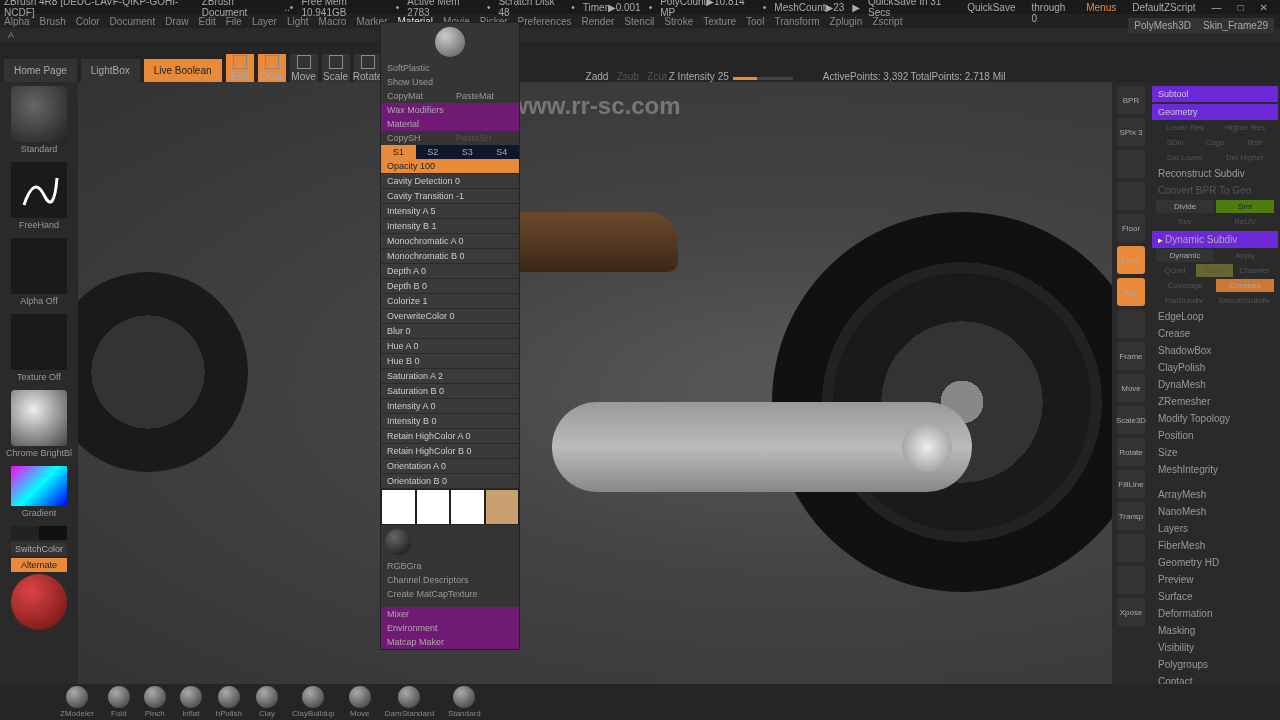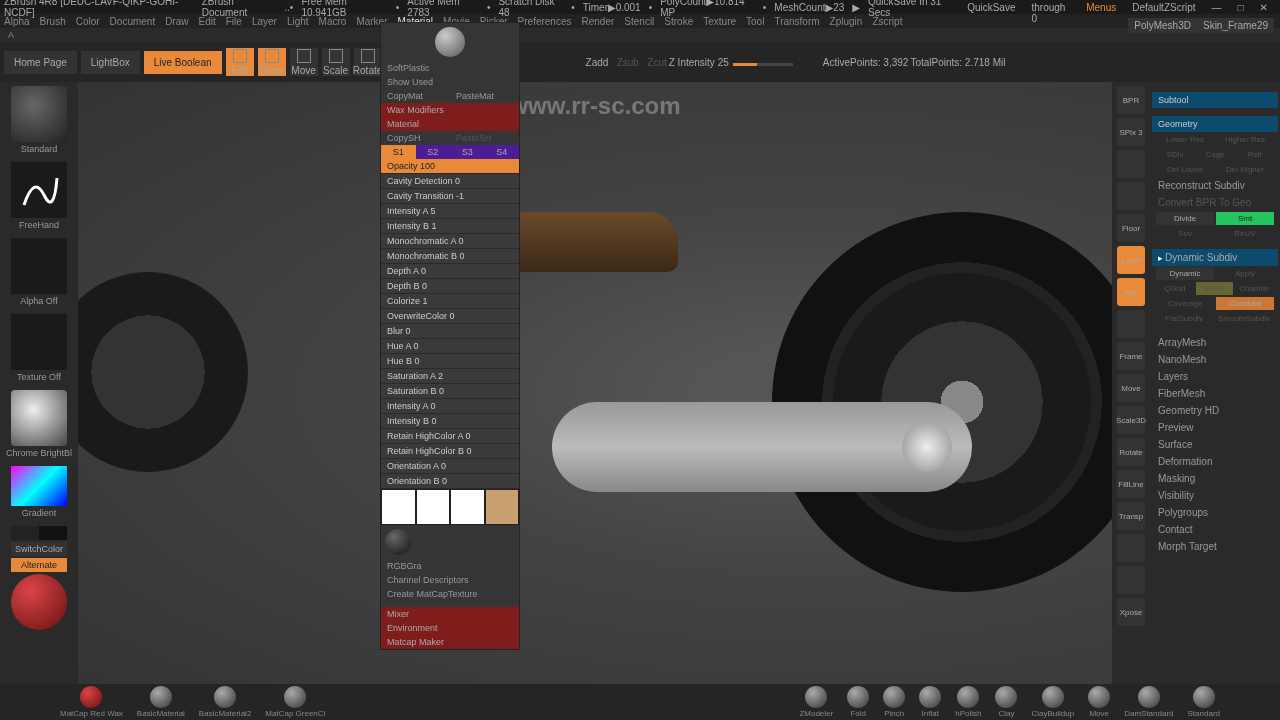--- a/index.html
+++ b/index.html
@@ -5,21 +5,21 @@
 *{margin:0;padding:0;box-sizing:border-box;font-family:Arial,sans-serif;font-size:10px;color:#aaa;user-select:none}
 body{background:#2a2a2a;width:1280px;height:720px;overflow:hidden;position:relative}
 .titlebar{height:14px;background:#1a1a1a;display:flex;align-items:center;padding:0 4px;font-size:9px;color:#888}
 .titlebar .spacer{flex:1}
 .titlebar span{margin-right:8px}
 .titlebar .right{display:flex;gap:8px;align-items:center}
 .titlebar .orange{color:#e88a3a}
 .menubar{height:14px;background:#222;display:flex;align-items:center;padding:0 4px;font-size:9px;gap:10px}
 .menubar span{color:#888;cursor:pointer}
 .menubar .active{color:#ddd}
-.topbar{height:40px;background:#252525;display:flex;align-items:center;padding:0 4px;gap:4px}
+.topbar{height:40px;background:#252525;display:flex;align-items:flex-end;padding:0 4px;gap:4px}
 .topbar .btn{padding:6px 10px;background:#333;color:#aaa;font-size:10px;cursor:pointer}
 .topbar .btn.active{background:#e88a3a;color:#222}
 .topbar .iconbtn{width:28px;height:28px;background:#333;display:flex;flex-direction:column;align-items:center;justify-content:center;font-size:8px;gap:2px}
 .topbar .iconbtn.active{background:#e88a3a}
 .topbar .iconbtn .ic{width:14px;height:14px;border:1px solid #888}
 .topinfo{display:flex;gap:30px;font-size:9px;color:#888;margin-left:200px}
 .topinfo .col{display:flex;flex-direction:row;gap:2px}
 .slider-top{width:60px;height:3px;background:#444;position:relative}
 .slider-top::after{content:"";position:absolute;left:0;height:3px;width:40%;background:#e88a3a}
 .main{display:flex;height:calc(100% - 100px)}
@@ -37,42 +37,42 @@
 .leftpanel .smallbtn.orange{background:#e88a3a;color:#222}
 .leftpanel .redball{width:56px;height:56px;background:radial-gradient(circle at 35% 30%,#d44,#611);border-radius:50%}
 .viewport{flex:1;background:#3a3a3a;position:relative;overflow:hidden}
 .viewport .moto{position:absolute;inset:0;background:radial-gradient(ellipse at 70% 50%,#555 10%,#444 40%,#333);}
 .wheel{position:absolute;width:380px;height:380px;border-radius:50%;background:radial-gradient(circle,#888 0 8%,#333 8% 30%,#1a1a1a 30% 48%,#222 48% 52%,#111 52%);right:-40px;top:130px}
 .swingarm{position:absolute;width:420px;height:90px;background:linear-gradient(#999,#bbb,#888);border-radius:45px;right:140px;top:320px}
 .swingarm::after{content:"";position:absolute;right:20px;top:20px;width:50px;height:50px;border-radius:50%;background:radial-gradient(circle,#eee,#888)}
 .wheel2{position:absolute;width:200px;height:200px;border-radius:50%;background:radial-gradient(circle,#333 0 40%,#1a1a1a 40% 100%);left:-30px;top:190px}
 .seat{position:absolute;width:180px;height:60px;background:linear-gradient(#6b4a2a,#3a2818);border-radius:30px 30px 10px 10px;left:420px;top:130px}
 .matpanel{position:absolute;left:380px;top:22px;width:140px;background:#353535;border:1px solid #222;z-index:10}
-.matpanel .hdr{padding:2px 6px;font-size:9px;background:#7f1d1d}
+.matpanel .hdr{padding:2px 6px;font-size:9px;background:#701a75}
 .matpanel .item{padding:2px 6px;font-size:9px;color:#999;cursor:pointer}
 .matpanel .row{display:flex}
 .matpanel .row .item{flex:1}
 .matpanel .slider{padding:2px 6px;font-size:9px;background:#3a3a3a;border-bottom:1px solid #2a2a2a;position:relative;color:#ccc}
 .matpanel .slider.full{background:#e88a3a;color:#222}
-.matpanel .tabs{display:flex;background:#4c1d95}
+.matpanel .tabs{display:flex;background:#0f172a}
 .matpanel .tab{flex:1;text-align:center;padding:2px;font-size:9px}
 .matpanel .tab.active{background:#e88a3a;color:#222}
 .matpanel .swatches{display:flex;height:36px}
 .matpanel .sw{flex:1;border:1px solid #222}
 .matpanel .ball{width:26px;height:26px;border-radius:50%;background:radial-gradient(circle at 35% 30%,#666,#111);margin:4px}
 .righttools{width:38px;background:#2a2a2a;display:flex;flex-direction:column;gap:4px;padding:4px;align-items:center}
 .righttools .tb{width:28px;height:28px;background:#333;border-radius:3px;display:flex;align-items:center;justify-content:center;font-size:8px}
 .righttools .tb.orange{background:#e88a3a}
 .rightpanel{width:130px;background:#2a2a2a;overflow-y:auto;padding:2px}
-.rightpanel .hdr{background:#0c4a6e;padding:3px 6px;font-size:9px;color:#ccc;margin-top:8px}
+.rightpanel .hdr{background:#6d28d9;padding:3px 6px;font-size:9px;color:#ccc;margin-top:2px}
 .rightpanel .item{padding:3px 6px;font-size:10px;color:#999;cursor:pointer}
 .rightpanel .row{display:flex;gap:2px;padding:1px 4px}
 .rightpanel .row .b{flex:1;background:#333;padding:2px 4px;font-size:8px;text-align:center}
 .rightpanel .row .b.dim{background:#2a2a2a;color:#555}
-.rightpanel .row .b.orange{background:#22c55e;color:#222}
+.rightpanel .row .b.orange{background:#4d7c0f;color:#222}
 .bottombar{position:absolute;bottom:0;left:0;right:0;height:36px;background:#252525;display:flex;align-items:center;padding:0 60px;gap:30px;justify-content:space-between}
 .bottombar .mat{display:flex;flex-direction:column;align-items:center;gap:1px}
 .bottombar .ball{width:22px;height:22px;border-radius:50%;background:radial-gradient(circle at 35% 30%,#aaa,#333)}
 .bottombar .ball.red{background:radial-gradient(circle at 35% 30%,#d44,#611)}
 .bottombar .lbl{font-size:8px;color:#888}
 .wm{position:absolute;top:10px;left:50%;transform:translateX(-50%);font-size:24px;color:rgba(255,255,255,0.3);font-weight:bold;z-index:5}
 .titleright{position:absolute;right:6px;top:18px;display:flex;font-size:9px}
 .titleright span{background:#333;padding:2px 6px}
 </style>
 </head>
@@ -272,20 +272,32 @@
         <div class="b dim">Chamfer</div>
       </div>
     <div class="row">
         <div class="b dim">Coverage</div>
         <div class="b" style="background:#c73">Constant</div>
       </div>
     <div class="row">
         <div class="b dim">FlatSubdiv</div>
         <div class="b dim">SmoothSubdiv</div>
       </div>
+    <div id="rightitems">
+        <div class="item">EdgeLoop</div>
+        <div class="item">Crease</div>
+        <div class="item">ShadowBox</div>
+        <div class="item">ClayPolish</div>
+        <div class="item">DynaMesh</div>
+        <div class="item">ZRemesher</div>
+        <div class="item">Modify Topology</div>
+        <div class="item">Position</div>
+        <div class="item">Size</div>
+        <div class="item">MeshIntegrity</div>
+      </div>
     <div style="height:8px"></div>
     <div id="rightitems2">
         <div class="item">ArrayMesh</div>
         <div class="item">NanoMesh</div>
         <div class="item">Layers</div>
         <div class="item">FiberMesh</div>
         <div class="item">Geometry HD</div>
         <div class="item">Preview</div>
         <div class="item">Surface</div>
         <div class="item">Deformation</div>
@@ -358,38 +370,20 @@
   <div class="item">Create MatCapTexture</div>
   <div style="height:6px"></div>
   <div class="hdr">Mixer</div>
   <div class="hdr">Environment</div>
   <div class="hdr">Matcap Maker</div>
 </div>
 
 <div class="bottombar" id="bottombar">
     <div style="display: flex; gap: 14px;">
       <div class="mat">
-        <div class="ball red"></div>
-        <div class="lbl">MatCap Red Wax</div>
-      </div>
-      <div class="mat">
-        <div class="ball"></div>
-        <div class="lbl">BasicMaterial</div>
-      </div>
-      <div class="mat">
-        <div class="ball"></div>
-        <div class="lbl">BasicMaterial2</div>
-      </div>
-      <div class="mat">
-        <div class="ball"></div>
-        <div class="lbl">MatCap GreenCl</div>
-      </div>
-    </div>
-    <div style="display: flex; gap: 14px;">
-      <div class="mat">
         <div class="ball"></div>
         <div class="lbl">ZModeler</div>
       </div>
       <div class="mat">
         <div class="ball"></div>
         <div class="lbl">Fold</div>
       </div>
       <div class="mat">
         <div class="ball"></div>
         <div class="lbl">Pinch</div>

